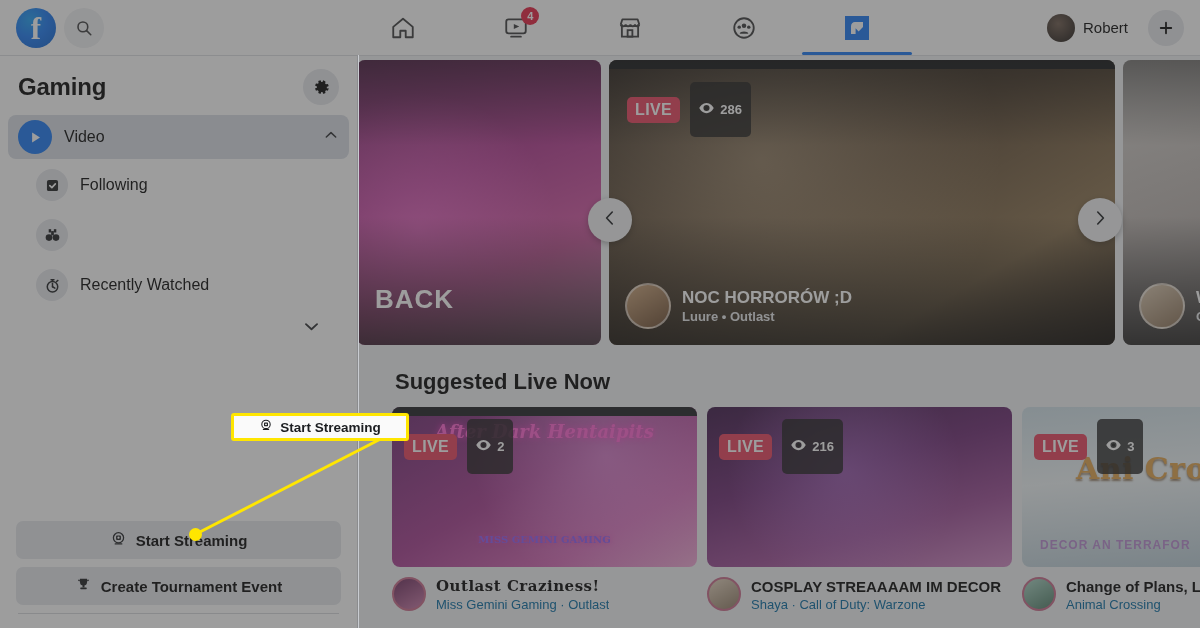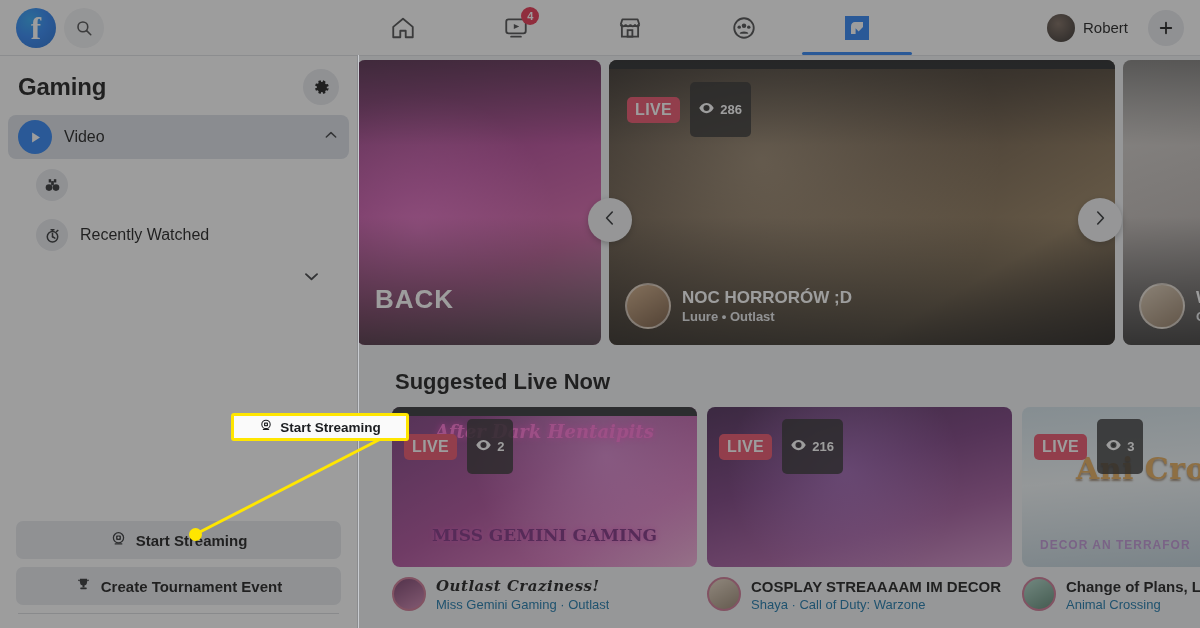--- a/index.html
+++ b/index.html
@@ -110,21 +110,21 @@
 
   .sec-title{font-size:22px;font-weight:700;color:#050505;padding:24px 0 12px 36px;}
   .grid{display:flex;gap:10px;padding-left:33px;}
   .g-card{width:305px;flex:none;}
   .g-card.narrow{width:190px;}
   .g-thumb{height:160px;border-radius:8px;position:relative;overflow:hidden;}
   .g-info{display:flex;gap:10px;padding-top:10px;align-items:flex-start;}
   .g-av{width:34px;height:34px;border-radius:50%;flex:none;border:2px solid #c96a8a;box-sizing:border-box;overflow:hidden;}
   .g-t1{font-size:15px;font-weight:600;color:#050505;line-height:19px;
     white-space:nowrap;overflow:hidden;text-overflow:ellipsis;}
-  .g-t1.script{font-family:"DejaVu Serif",serif;font-style:italic;font-weight:700;letter-spacing:.5px;}
+  .g-t1.script{font-family:"DejaVu Serif",serif;font-weight:700;letter-spacing:.5px;}
   .g-t2{font-size:13px;color:#0369a1;line-height:18px;white-space:nowrap;overflow:hidden;text-overflow:ellipsis;}
   .g-t1.wrap,.g-t2.wrap{white-space:normal;}
 
   
   .art{position:absolute;inset:0;}
   .a1{background:
      radial-gradient(circle at 25% 60%,rgba(255,120,220,.5),transparent 55%),
      linear-gradient(160deg,#7b2a6b 0%,#b0398f 40%,#d75aa6 70%,#e8a7cf 100%);}
   .a2{background:
      radial-gradient(circle at 30% 35%,rgba(255,230,190,.35),transparent 60%),
@@ -145,21 +145,21 @@
 
   .acnl{position:absolute;right:6px;top:48px;font-family:"DejaVu Serif",serif;
     font-weight:700;font-size:30px;color:#e0a24a;line-height:27px;letter-spacing:.5px;
     text-shadow:0 2px 2px rgba(90,50,10,.6);}
   .ac-overlay{position:absolute;left:18px;bottom:14px;color:#b98ad1;font-size:12px;
     font-weight:700;line-height:15px;letter-spacing:1px;}
   .mg-title{position:absolute;left:0;right:0;top:14px;text-align:center;
     font-family:"DejaVu Serif",serif;font-style:italic;font-weight:700;
     font-size:18px;color:#ff63d0;text-shadow:0 0 6px rgba(255,60,200,.8);}
   .mg-band{position:absolute;left:0;right:0;bottom:22px;text-align:center;
-    font-family:"DejaVu Serif",serif;font-weight:700;font-size:17px;color:#701a75;
+    font-family:"DejaVu Serif",serif;font-weight:700;font-size:10px;color:#8b5cf6;
     text-shadow:0 0 5px rgba(220,60,180,.9);}
   .strip-top{position:absolute;left:0;right:0;top:0;height:9px;background:#1d1f22;}
 
   
   .dim{position:absolute;inset:0;background:rgba(60,60,60,.50);z-index:40;pointer-events:none;}
   .callout{
     position:absolute;left:231px;top:413px;width:178px;height:28px;z-index:60;
     background:#fafafa;border:3px solid #ffe600;border-radius:3px;
     display:flex;align-items:center;justify-content:center;gap:7px;box-sizing:border-box;
   }
@@ -259,20 +259,29 @@
             </svg>
         </span>
         <span class="side-label">Video</span>
         <span>
           <svg width="16" height="16" viewBox="0 0 24 24" fill="none" stroke="#2b2d30" stroke-width="2.3" stroke-linecap="round" stroke-linejoin="round">
             <polyline points="5,15 12,8.5 19,15"></polyline>
           </svg>
         </span>
       </div>
 
+      <div class="side-row sub-row">
+        <span class="ic-circle">
+          <svg width="19" height="19" viewBox="0 0 24 24">
+            <path d="M5 7.5 C5 6 6 5 7.5 5 H16.5 C18 5 19 6 19 7.5 V17 C19 18.3 18 19 16.5 19 H7.5 C6 19 5 18.3 5 17 Z" fill="#1c1e21"></path>
+            <polyline points="8.6,12.1 11.2,14.6 15.6,9.9" fill="none" stroke="#ffffff" stroke-width="2.1" stroke-linecap="round" stroke-linejoin="round"></polyline>
+          </svg>
+        </span>
+        <span class="side-label">Following</span>
+      </div>
 
       <div class="side-row sub-row">
         <span class="ic-circle">
           <svg width="19" height="19" viewBox="0 0 24 24" fill="#1c1e21">
             <path d="M7.2 4h3.1v4.2H7.2z"></path>
               <path d="M13.7 4h3.1v4.2h-3.1z"></path>
             <rect x="10.3" y="6.4" width="3.4" height="5.4"></rect>
             <circle cx="7.6" cy="14.6" r="4.2"></circle>
               <circle cx="16.4" cy="14.6" r="4.2"></circle>
           </svg>

